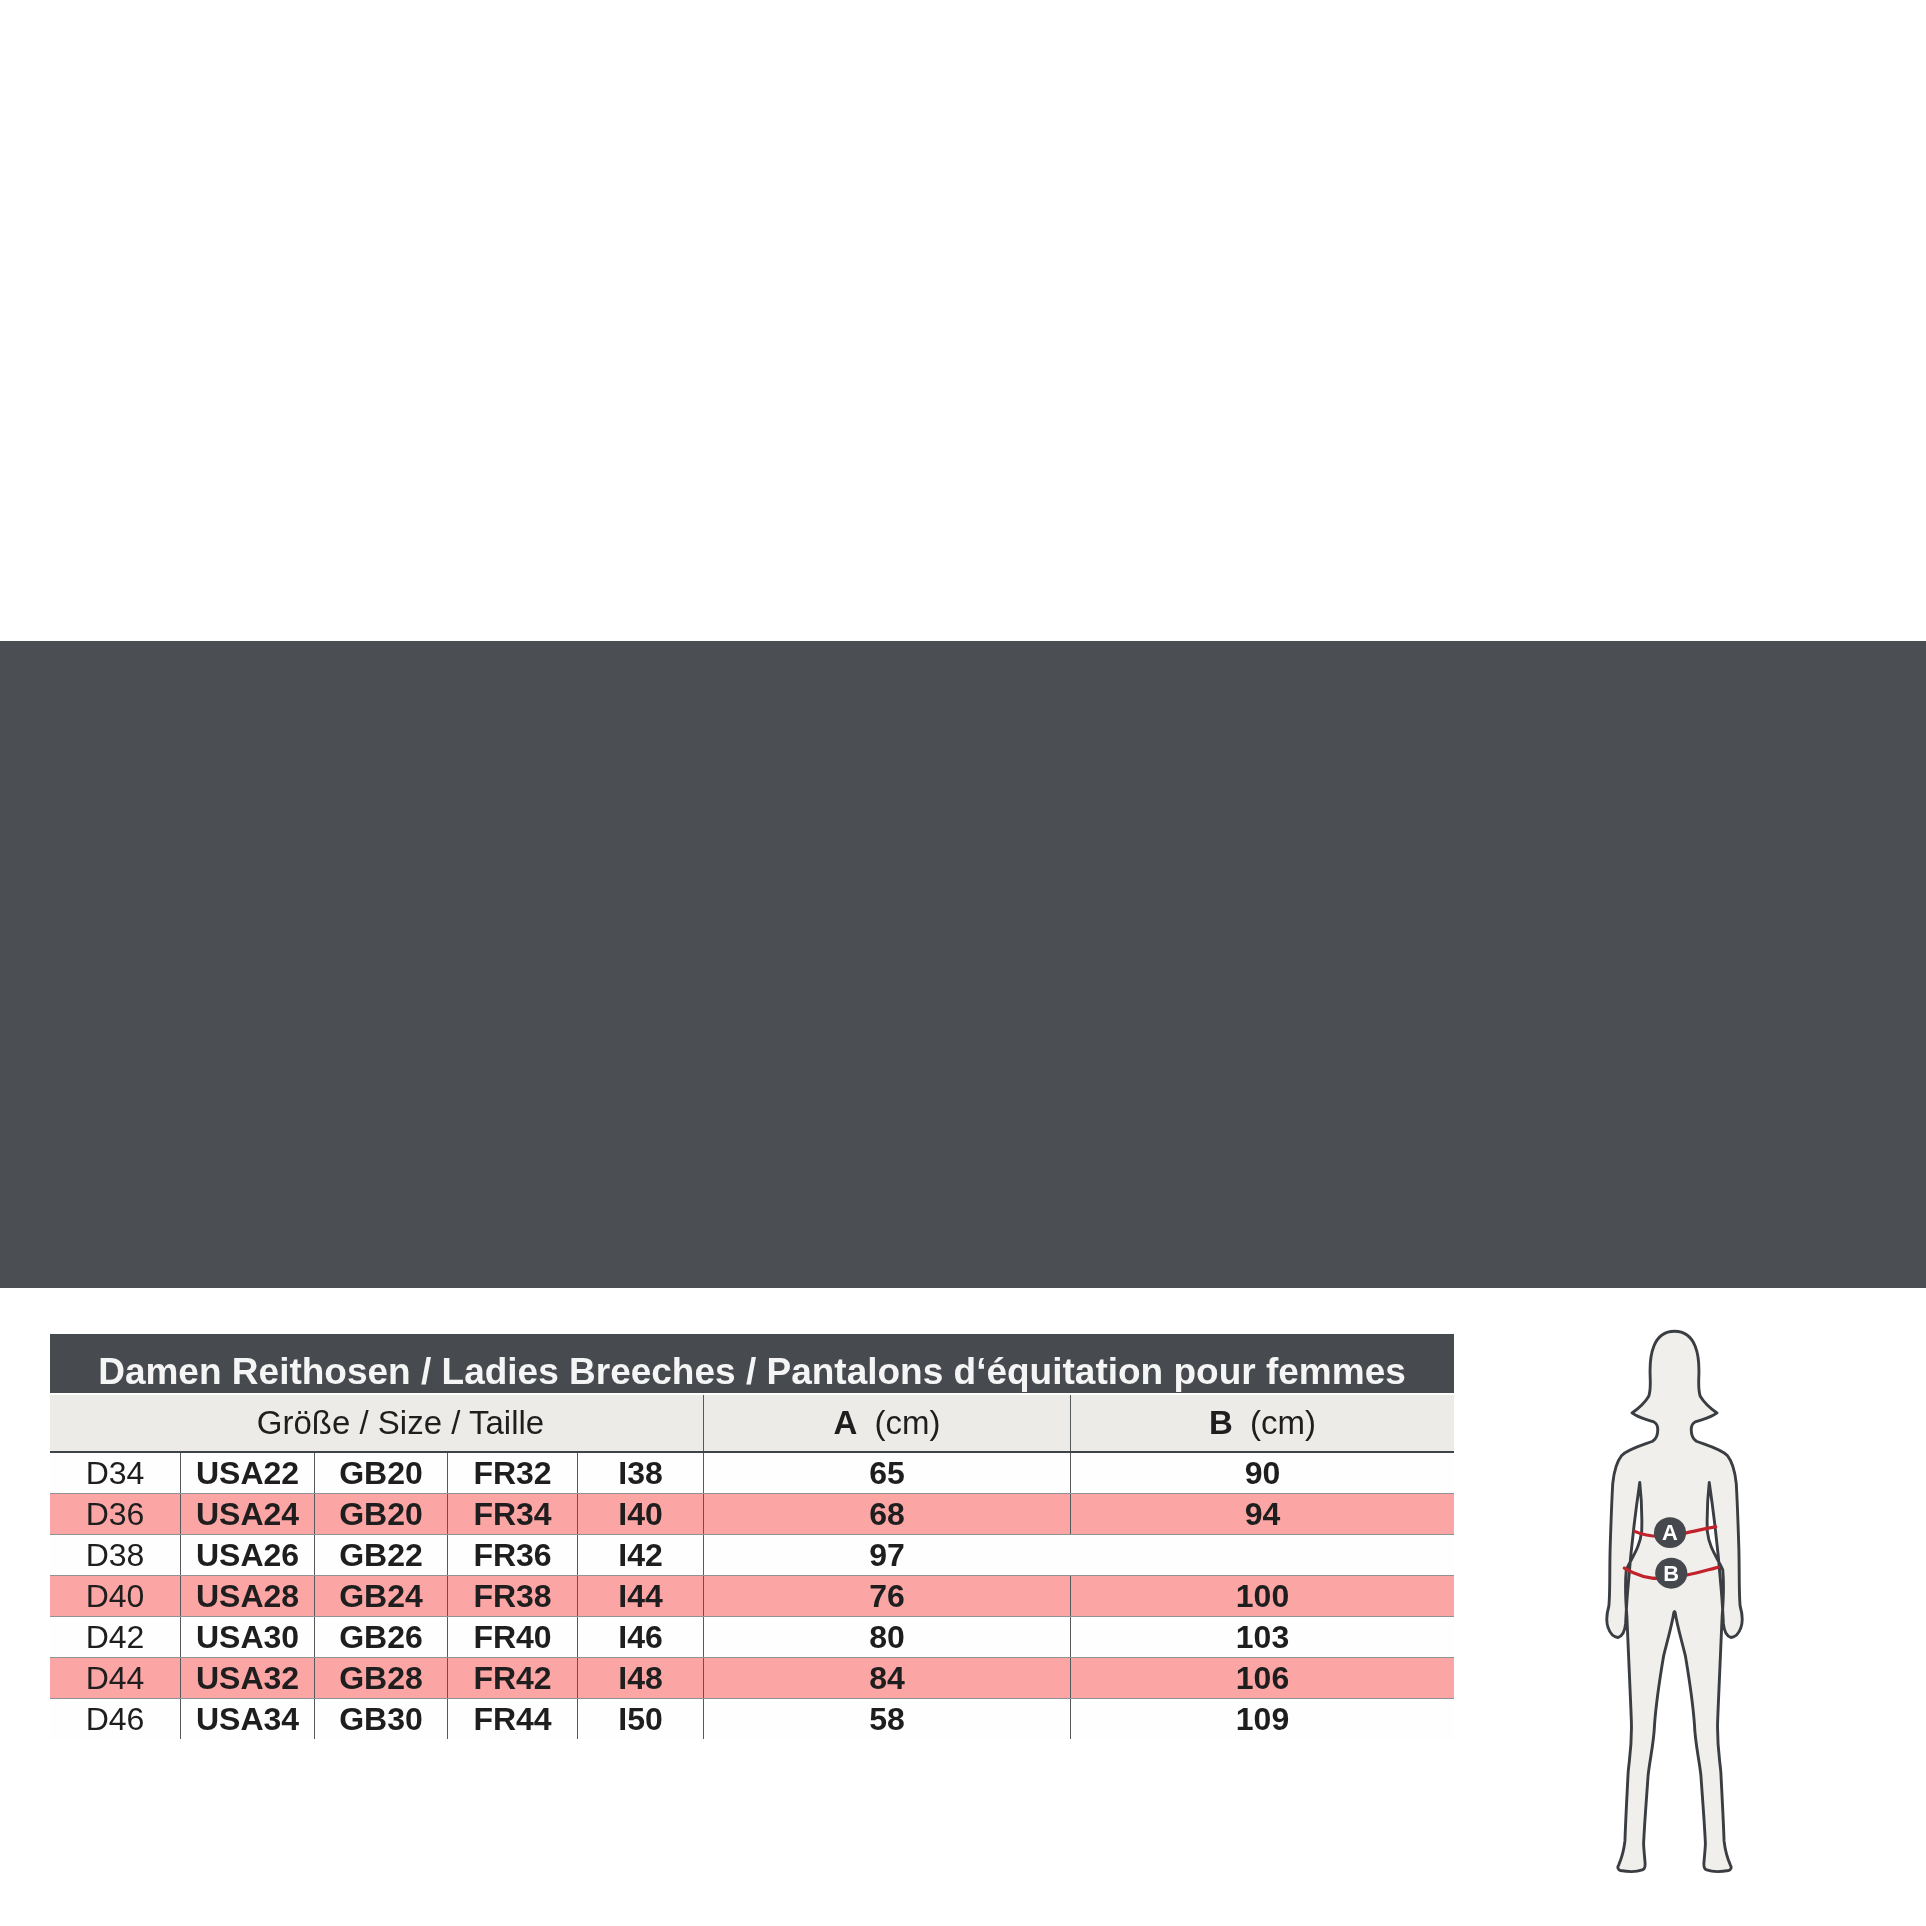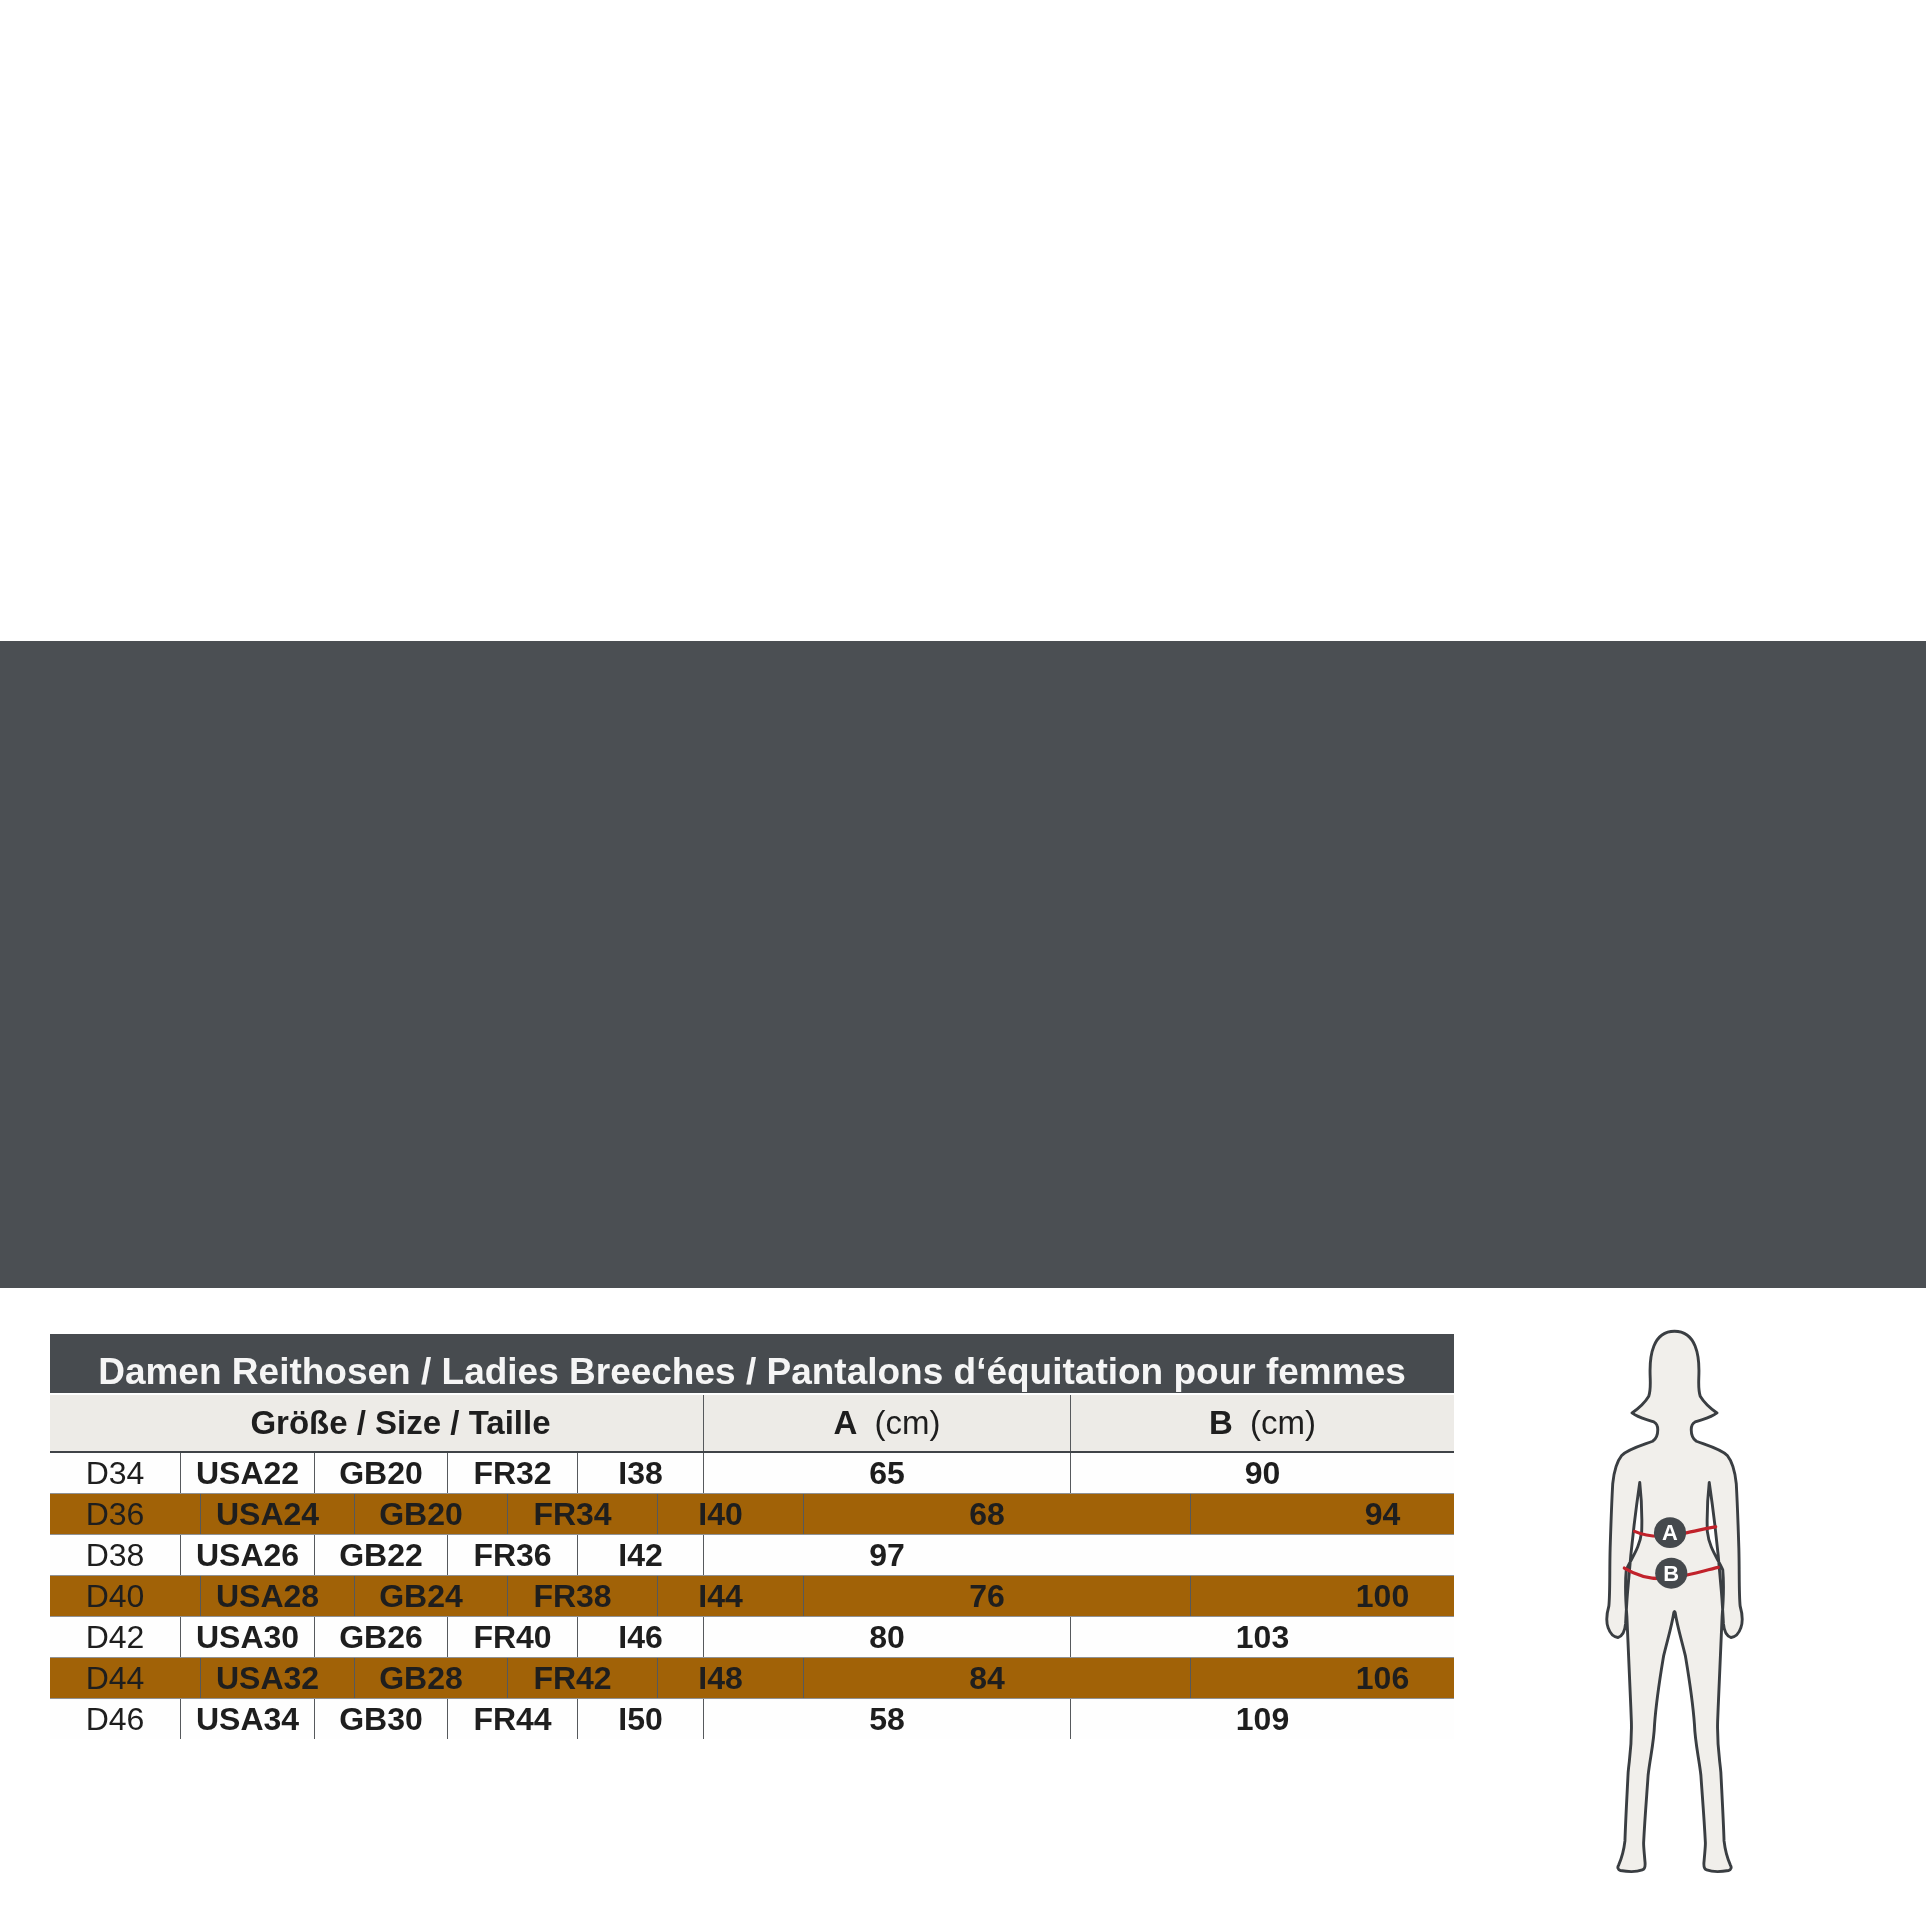--- a/index.html
+++ b/index.html
@@ -24,29 +24,29 @@
     white-space:nowrap;
   }
   .header-row{
     display:grid;grid-template-columns:130px 134px 133px 130px 126px 367px 384px;
     height:56px;background:#edebe7;border-bottom:2.6px solid #3f4347;
   }
   .header-cell{
     display:flex;align-items:center;justify-content:center;
     font-size:33px;color:#1e1e1e;white-space:nowrap;
   }
-  .header-cell.group{grid-column:1 / span 5;font-weight:bold;padding-left:48px;}
+  .header-cell.group{grid-column:1 / span 5;font-weight:normal;padding-left:48px;}
   .header-cell.meas{font-weight:bold;border-left:1.3px solid #56595c;}
   .header-cell .unit{font-weight:normal;margin-left:17px;}
   .tbody .row{
     display:grid;grid-template-columns:130px 134px 133px 130px 126px 367px 384px;
     height:40px;background:#fefefe;
   }
   .tbody .row + .row{border-top:1.3px solid #909295;}
-  .tbody .row.alt{background:#a16207;gap:20px;}
+  .tbody .row.alt{background:#fca5a5;}
   .cell{
     display:flex;align-items:center;justify-content:center;
     font-size:32px;color:#1e1e1e;white-space:nowrap;
   }
   .cell + .cell{border-left:1.3px solid #56595c;font-weight:bold;}
   
   .figure-wrap{position:absolute;left:1597px;top:687px;width:155px;height:547px;}
 </style>
 </head>
 <body>

